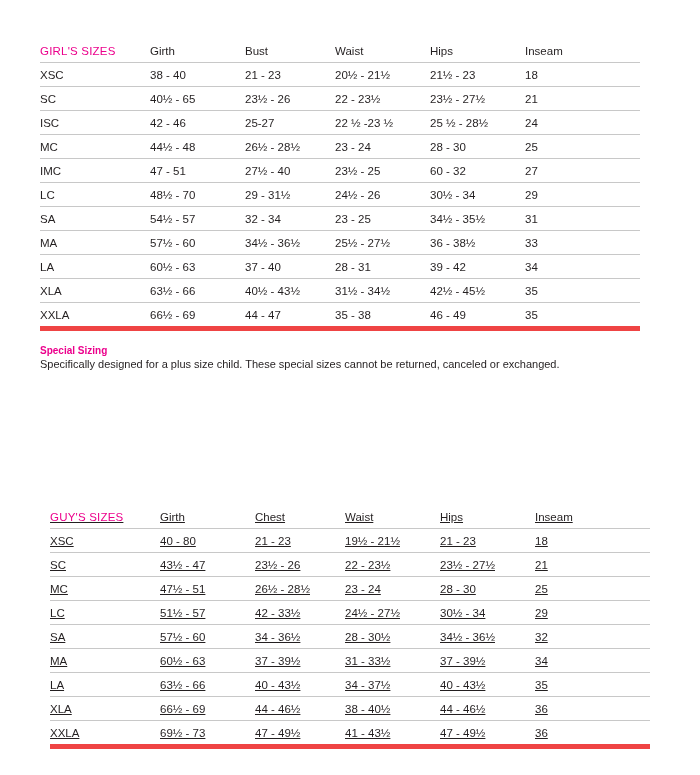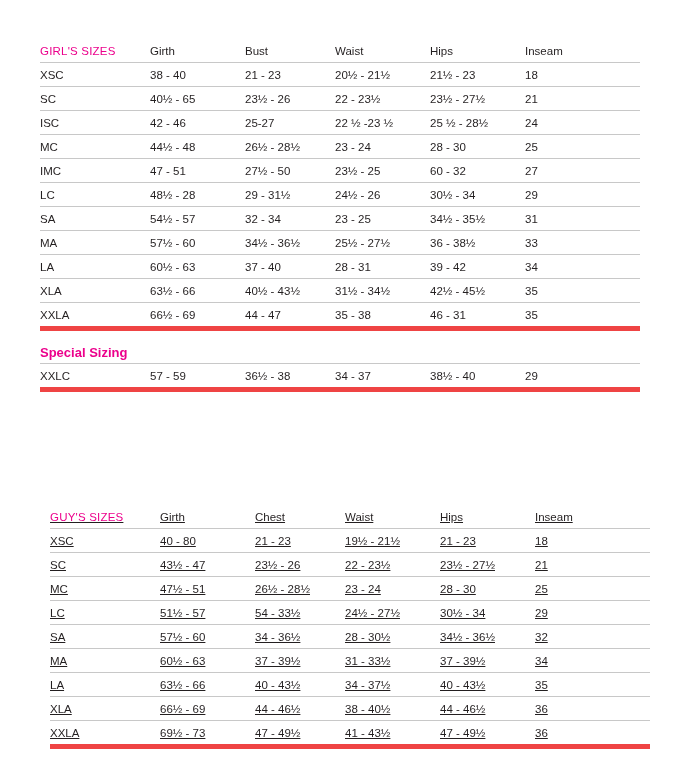--- a/index.html
+++ b/index.html
@@ -74,21 +74,21 @@
   td.val {
     font-size: 11.5px;
   }
   .special-block {
     margin-top: 14px;
     margin-bottom: 3px;
   }
   .special-title {
     color: #ec008c;
     font-weight: bold;
-    font-size: 13px;
+    font-size: 10px;
     margin-bottom: 2px;
   }
   .special-note {
     font-size: 11px;
     color: #231f20;
   }
   .section-guys {
     position: absolute;
     left: 50px;
     top: 505px;
@@ -155,28 +155,28 @@
           <td class="size-code">MC</td>
           <td class="val">44½ - 48</td>
           <td class="val">26½ - 28½</td>
           <td class="val">23 - 24</td>
           <td class="val">28 - 30</td>
           <td class="val">25</td>
         </tr>
         <tr>
           <td class="size-code">IMC</td>
           <td class="val">47 - 51</td>
-          <td class="val">27½ - 50</td>
+          <td class="val">27½ - 40</td>
           <td class="val">23½ - 25</td>
           <td class="val">60 - 32</td>
           <td class="val">27</td>
         </tr>
         <tr>
           <td class="size-code">LC</td>
-          <td class="val">48½ - 28</td>
+          <td class="val">48½ - 70</td>
           <td class="val">29 - 31½</td>
           <td class="val">24½ - 26</td>
           <td class="val">30½ - 34</td>
           <td class="val">29</td>
         </tr>
         <tr>
           <td class="size-code">SA</td>
           <td class="val">54½ - 57</td>
           <td class="val">32 - 34</td>
           <td class="val">23 - 25</td>
@@ -205,48 +205,41 @@
           <td class="val">40½ - 43½</td>
           <td class="val">31½ - 34½</td>
           <td class="val">42½ - 45½</td>
           <td class="val">35</td>
         </tr>
         <tr>
           <td class="size-code">XXLA</td>
           <td class="val">66½ - 69</td>
           <td class="val">44 - 47</td>
           <td class="val">35 - 38</td>
-          <td class="val">46 - 31</td>
+          <td class="val">46 - 49</td>
           <td class="val">35</td>
         </tr>
       </tbody>
     </table>
 
     <div class="special-block">
       <div class="special-title">Special Sizing</div>
+      <div class="special-note">Specifically designed for a plus size child. These special sizes cannot be returned, canceled or exchanged.</div>
     </div>
 
     <table class="size-table">
       <colgroup>
         <col class="c-size">
           <col class="c-girth">
           <col class="c-bust">
           <col class="c-waist">
           <col class="c-hips">
           <col class="c-inseam">
       </colgroup>
       <tbody class="rows">
-        <tr>
-          <td class="size-code">XXLC</td>
-          <td class="val">57 - 59</td>
-          <td class="val">36½ - 38</td>
-          <td class="val">34 - 37</td>
-          <td class="val">38½ - 40</td>
-          <td class="val">29</td>
-        </tr>
       </tbody>
     </table>
   </div>
 
   <div class="section-guys">
     <table class="size-table">
       <colgroup>
         <col class="c-size">
           <col class="c-girth">
           <col class="c-bust">
@@ -285,21 +278,21 @@
           <td class="size-code">MC</td>
           <td class="val">47½ - 51</td>
           <td class="val">26½ - 28½</td>
           <td class="val">23 - 24</td>
           <td class="val">28 - 30</td>
           <td class="val">25</td>
         </tr>
         <tr>
           <td class="size-code">LC</td>
           <td class="val">51½ - 57</td>
-          <td class="val">54 - 33½</td>
+          <td class="val">42 - 33½</td>
           <td class="val">24½ - 27½</td>
           <td class="val">30½ - 34</td>
           <td class="val">29</td>
         </tr>
         <tr>
           <td class="size-code">SA</td>
           <td class="val">57½ - 60</td>
           <td class="val">34 - 36½</td>
           <td class="val">28 - 30½</td>
           <td class="val">34½ - 36½</td>

